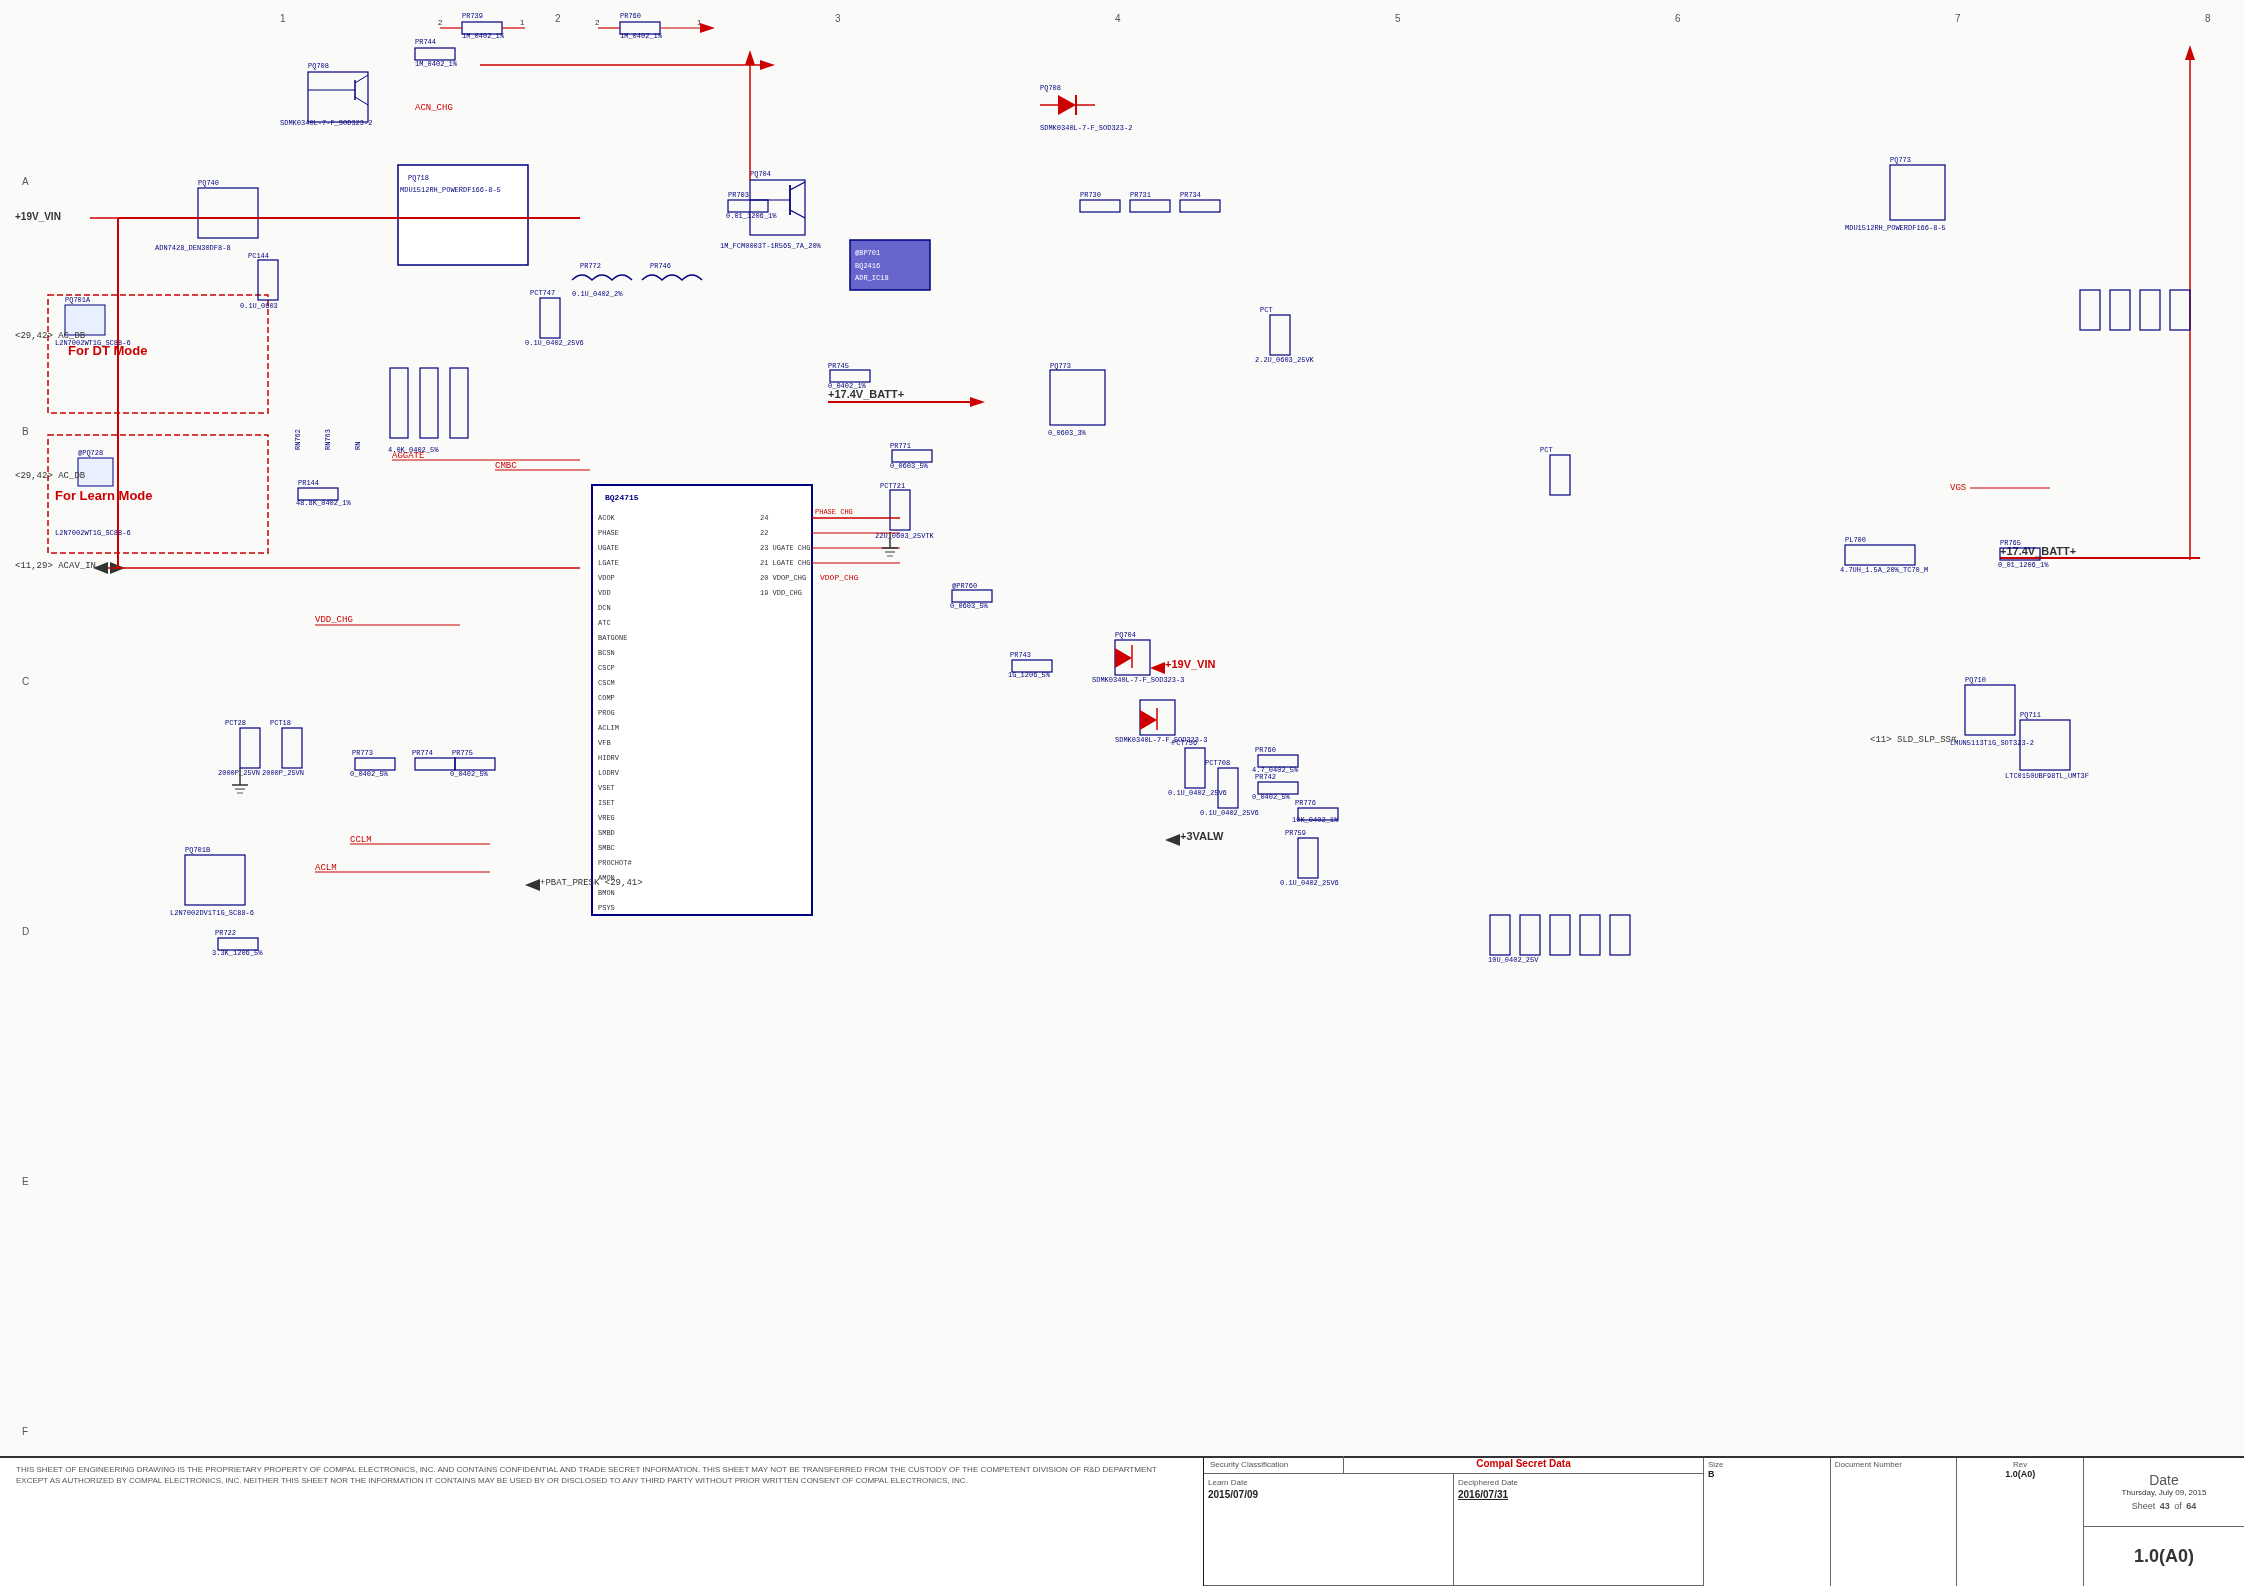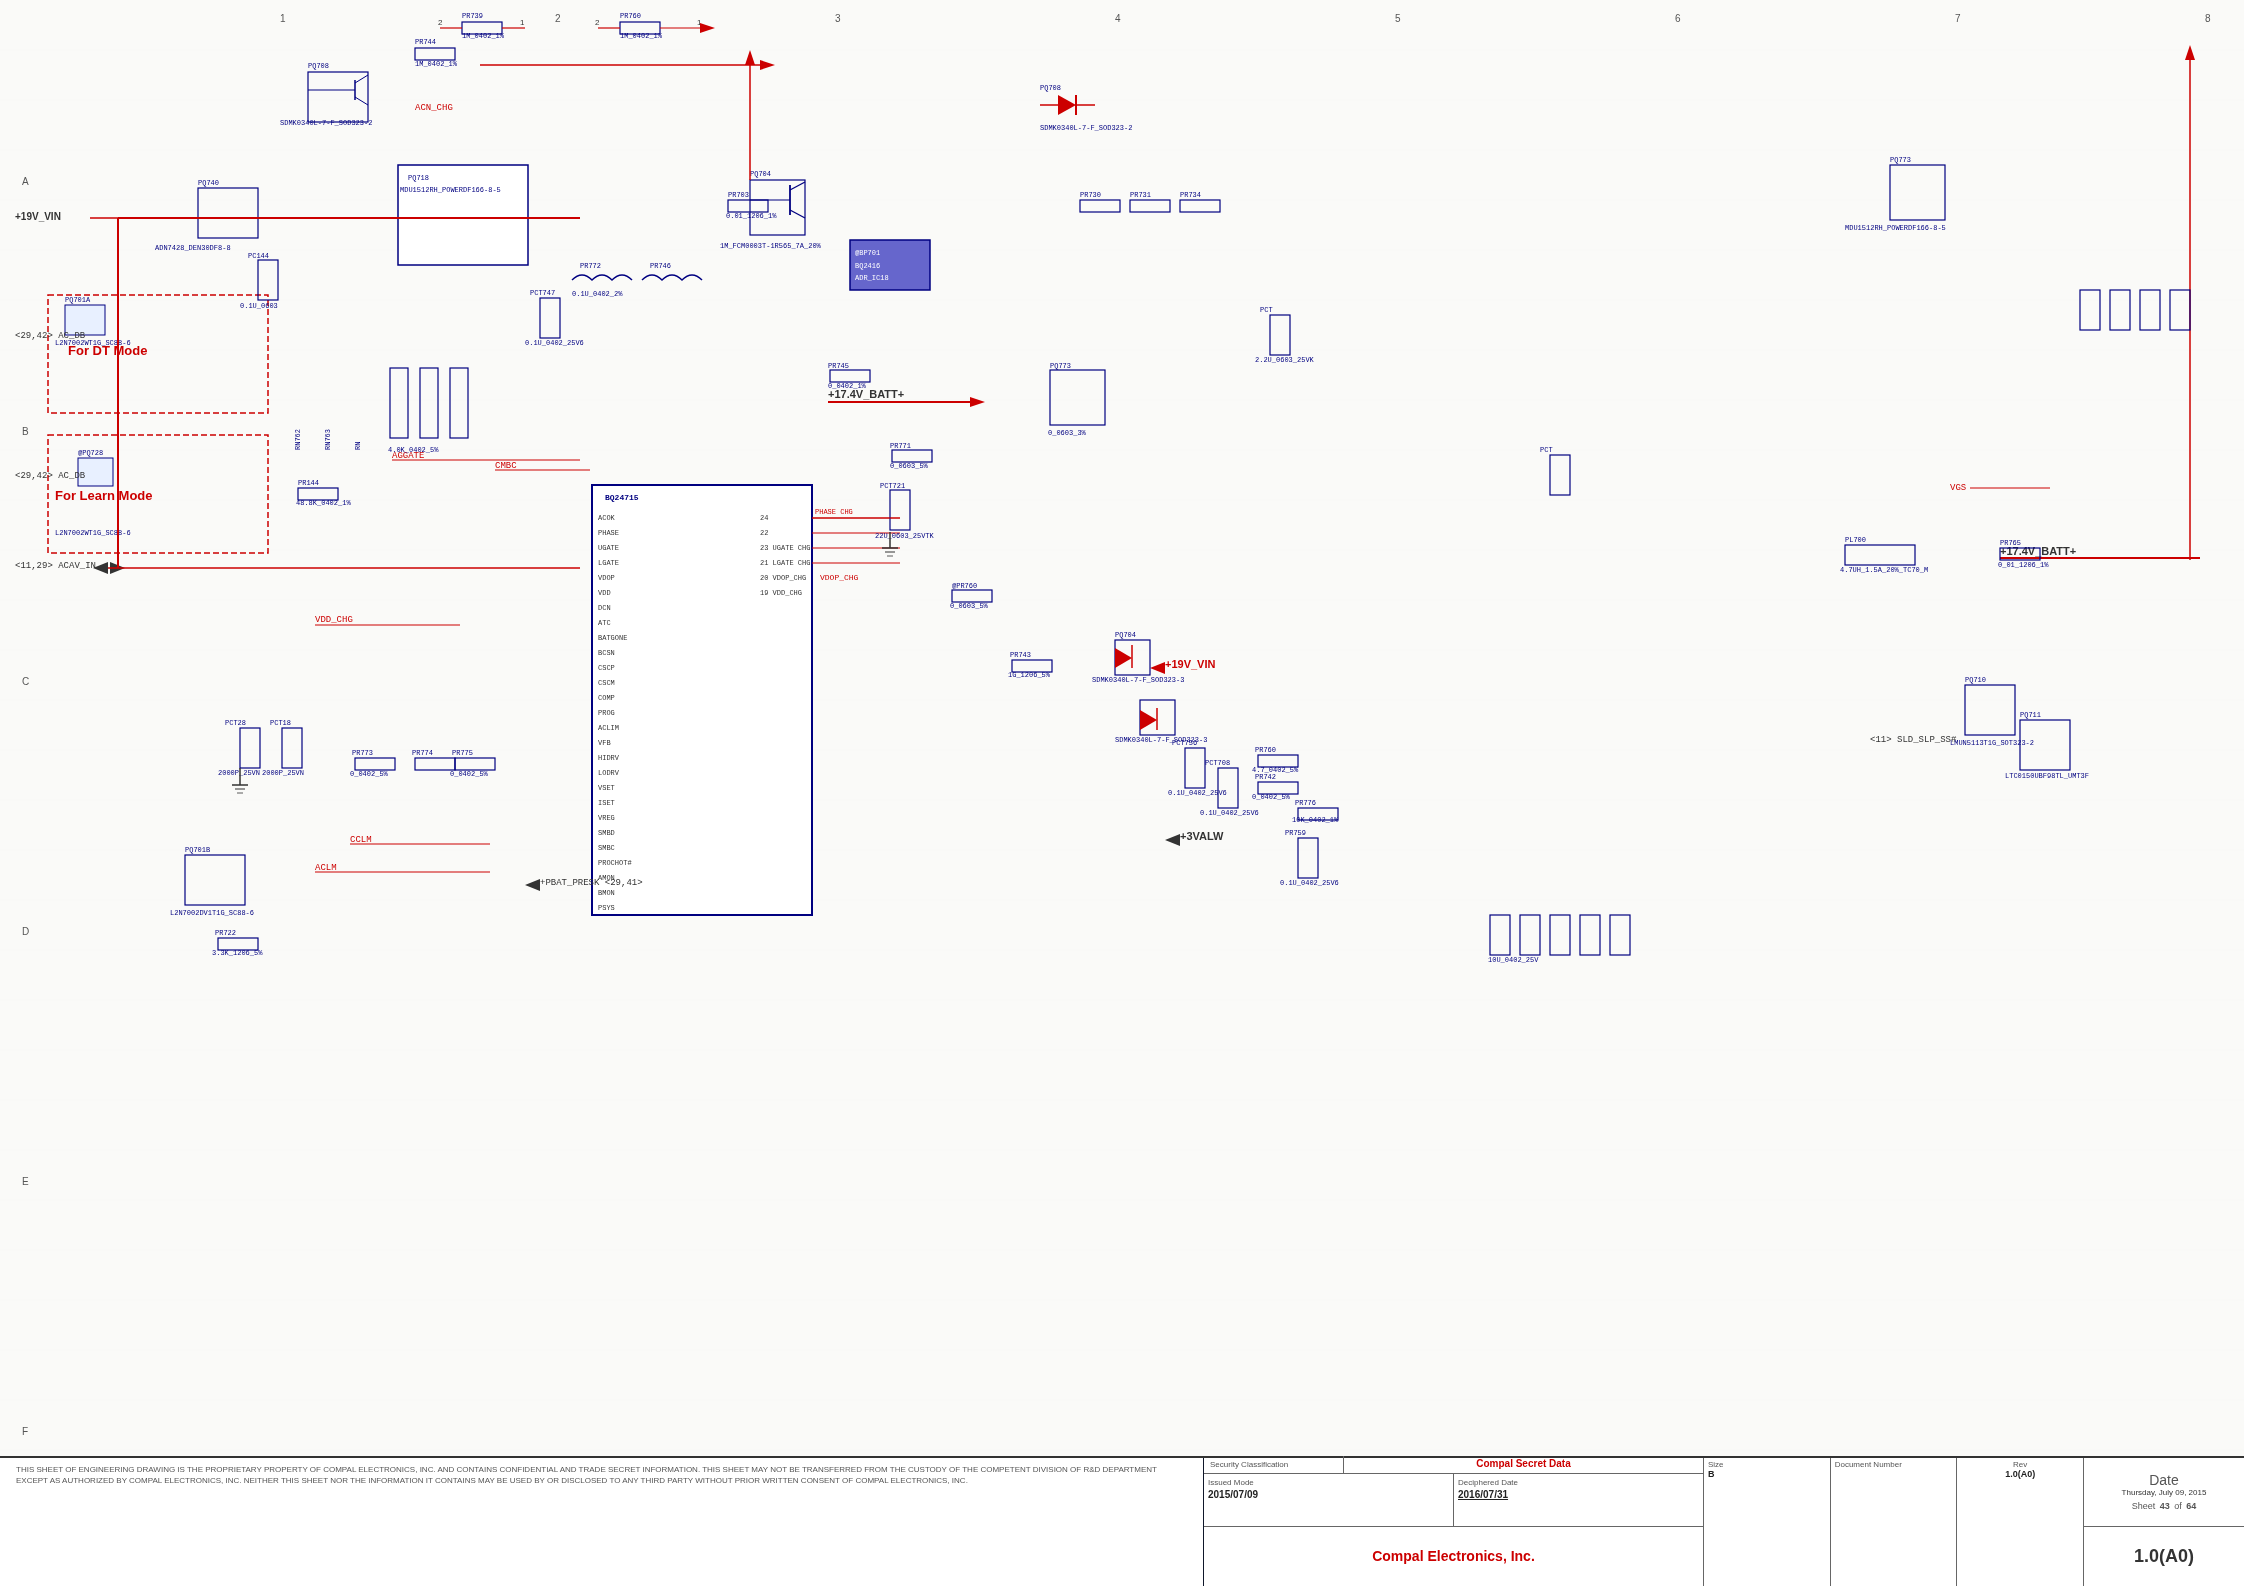--- a/index.html
+++ b/index.html
@@ -811,30 +811,27 @@
 MAY BE USED BY OR DISCLOSED TO ANY THIRD PARTY WITHOUT PRIOR WRITTEN CONSENT OF COMPAL ELECTRONICS, INC.</p>
     </div>
 
     <div class="title-block-center">
       <div class="security-row">
         <div class="sec-label">Security Classification</div>
         <div class="sec-value">Compal Secret Data</div>
       </div>
       <div class="title-block-center-top">
         <div class="date-box">
-          <label>Issued Mode</label>
+          <label>Learn Date</label>
           <span class="date-value">2015/07/09</span>
         </div>
         <div class="date-box-right">
           <label>Deciphered Date</label>
           <span class="date-value">2016/07/31</span>
         </div>
-      </div>
-      <div class="title-block-center-bottom">
-        <div class="company-name">Compal Electronics, Inc.</div>
       </div>
     </div>
 
     <div class="title-block-right">
       <div class="doc-info-area">
         <div class="info-cell">
           <label>Size</label>
           <div class="info-value">B</div>
         </div>
         <div class="info-cell">

